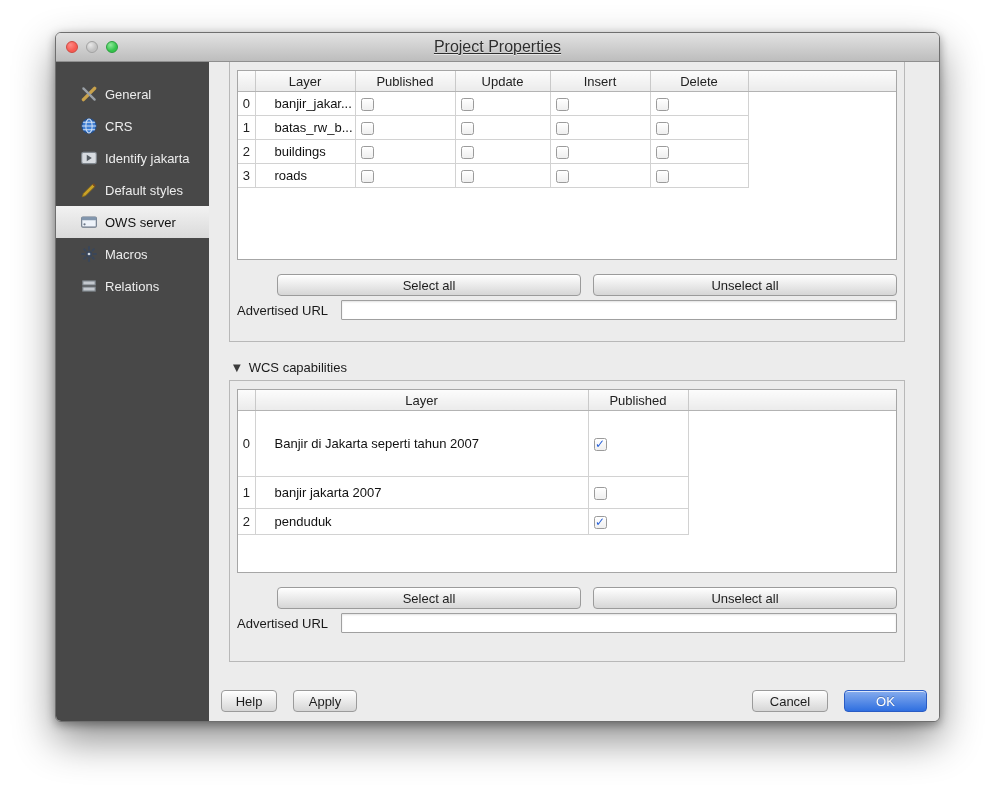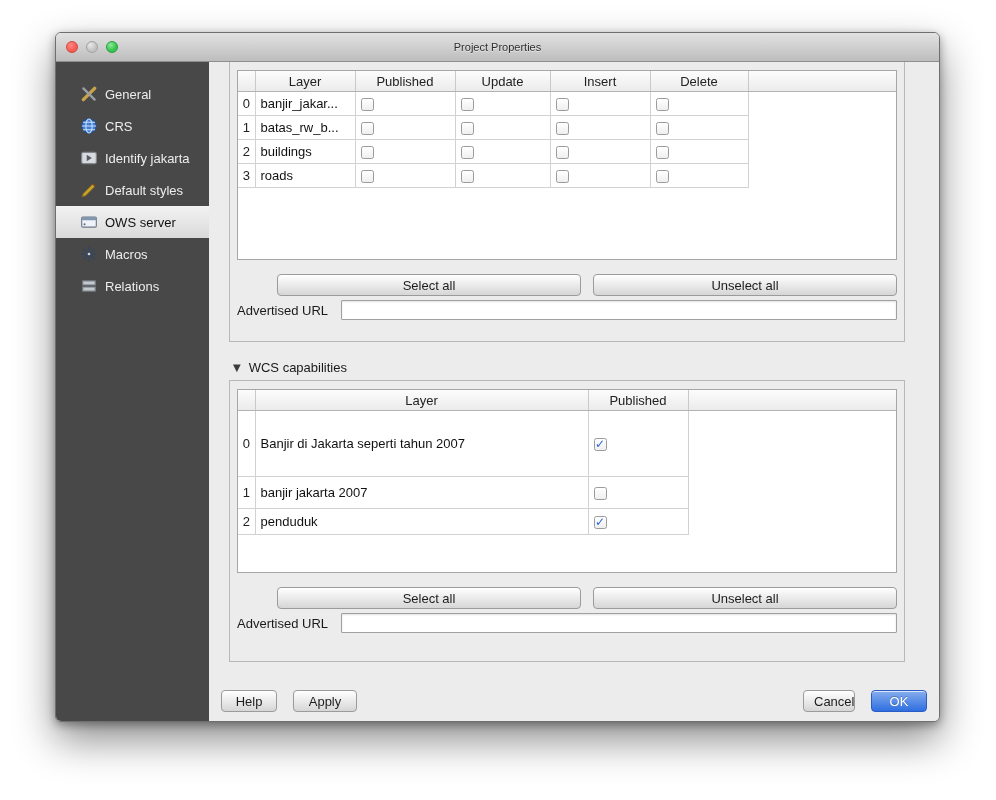--- a/index.html
+++ b/index.html
@@ -11,22 +11,23 @@
     position:absolute; left:55px; top:32px; width:885px; height:690px;
     border-radius:6px; overflow:hidden; background:#ececec;
     box-shadow:0 18px 40px rgba(0,0,0,0.45), 0 3px 10px rgba(0,0,0,0.35);
     border:1px solid #6f6f6f; box-sizing:border-box;
   }
   .titlebar {
     height:28px; background:linear-gradient(#e2e2e2,#bdbdbd);
     border-bottom:1px solid #8f8f8f; position:relative;
   }
   .titlebar .title {
-    text-align:center; line-height:28px; font-size:11px; color:#2e2e2e;
+    text-align:center; line-height:28px; font-size:16px; color:#2e2e2e;
     text-shadow:0 1px 0 rgba(255,255,255,0.55);
+    text-decoration:underline;
   }
   .traffic { position:absolute; left:10px; top:8px; display:flex; gap:8px; }
   .tl { width:12px; height:12px; border-radius:50%; box-sizing:border-box; }
   .tl.red   { background:radial-gradient(circle at 35% 30%, #ff8a85, #f75b52 60%); border:1px solid #ce4840; }
   .tl.gray  { background:radial-gradient(circle at 35% 30%, #e8e8e8, #c2c2c2 60%); border:1px solid #a2a2a2; }
   .tl.green { background:radial-gradient(circle at 35% 30%, #8ee99a, #35c44c 60%); border:1px solid #2a9e3d; }
 
   .bodyrow { display:flex; height:662px; }
 
   .sidebar { width:153px; flex:none; background:var(--sidebar-bg,#484848); padding-top:16px; box-sizing:border-box; }
@@ -47,21 +48,21 @@
 
   table.grid { border-collapse:collapse; width:100%; table-layout:fixed; font-size:13px; }
   .grid th {
     height:20px; font-weight:normal; background:linear-gradient(#fcfcfc,#ebebeb);
     border-right:1px solid #c9c9c9; border-bottom:1px solid #b3b3b3;
     padding:0; text-align:center; color:#222;
   }
   .grid th.filler { border-right:none; }
   .grid td { height:23px; border-right:1px solid #d2d2d2; border-bottom:1px solid #d2d2d2; padding:0; background:#fff; color:#111; vertical-align:middle; }
   .grid td.idx { text-align:center; color:#222; }
-  .grid td.layer { padding-left:5px; white-space:nowrap; overflow:hidden;margin-left:32px; }
+  .grid td.layer { padding-left:19px; white-space:nowrap; overflow:hidden;margin-left:32px; }
   .grid td.cbcell { padding-left:5px; }
   .grid td.filler { border:none; }
 
   .cb {
     display:inline-block; width:13px; height:13px; box-sizing:border-box;
     border:1px solid #9b9b9b; border-radius:2.5px;
     background:linear-gradient(#ffffff,#efefef);
     text-align:center; font-size:12px; line-height:11px; font-weight:bold;
     color:var(--checkbox-check,#2a62d8); vertical-align:middle;
     font-family:"DejaVu Sans", sans-serif;
@@ -305,19 +306,19 @@
         <div class="url-row">
           <label>Advertised URL</label>
           <input type="text" value="" style="">
         </div>
       </div>
 
       <div class="footer">
         <button class="btn" style="width:56px">Help</button>
         <button class="btn" style="width:64px">Apply</button>
         <span class="spacer"></span>
-        <button class="btn" style="width:52px">Cancel</button>
-        <button class="btn primary" style="width:56px">OK</button>
+        <button class="btn" style="width:76px">Cancel</button>
+        <button class="btn primary" style="width:83px">OK</button>
       </div>
 
     </div>
   </div>
 </div>
 
 </body></html>

